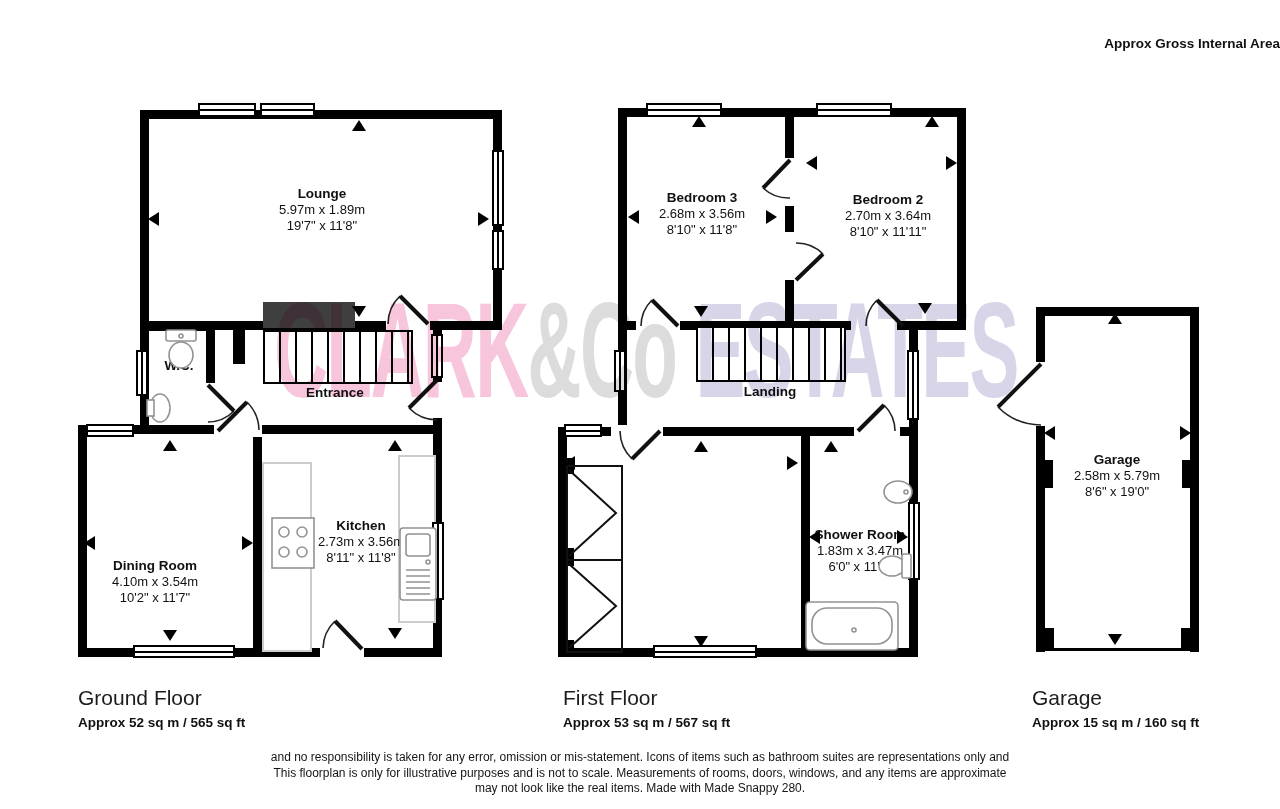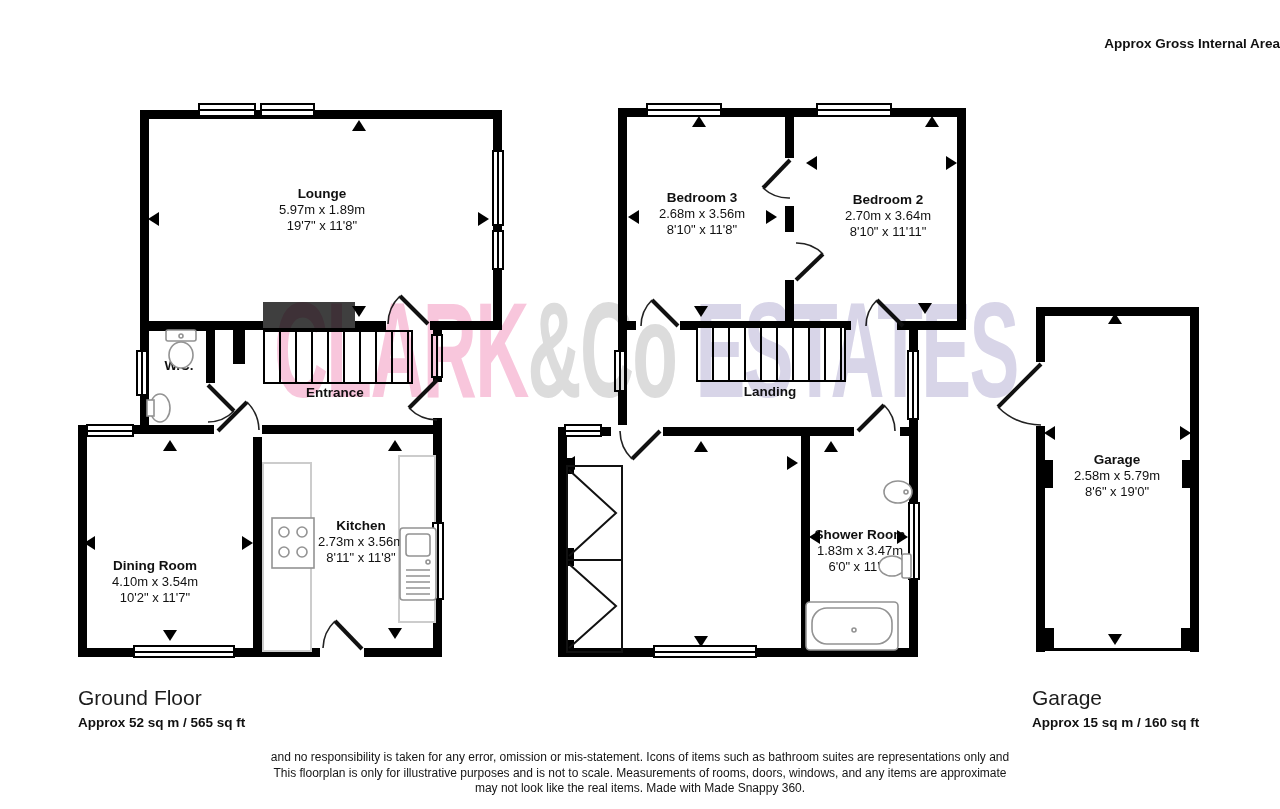--- a/index.html
+++ b/index.html
@@ -282,26 +282,30 @@
       <rect class="fix" x="806" y="602" width="92" height="48" rx="4"></rect>
       <rect class="fix" x="812" y="608" width="80" height="36" rx="15"></rect>
       <circle class="fix" cx="854" cy="630" r="2"></circle>
     </g>
   </svg>
 
   <div class="caption" style="left:78px;top:686px;">
     <div class="cl">Ground Floor</div>
     <div class="ca">Approx 52 sq m / 565 sq ft</div>
   </div>
+  <div class="caption" style="left:563px;top:686px;">
+    <div class="cl">First Floor</div>
+    <div class="ca">Approx 53 sq m / 567 sq ft</div>
+  </div>
   <div class="caption" style="left:1032px;top:686px;">
     <div class="cl">Garage</div>
     <div class="ca">Approx 15 sq m / 160 sq ft</div>
   </div>
 
   <div class="footer">
     <div>and no responsibility is taken for any error, omission or mis-statement. Icons of items such as bathroom suites are representations only and</div>
     <div>This floorplan is only for illustrative purposes and is not to scale. Measurements of rooms, doors, windows, and any items are approximate</div>
-    <div>may not look like the real items. Made with Made Snappy 360.</div>
+    <div>may not look like the real items. Made with Made Snappy 280.</div>
   </div>
 
   <div class="watermark"><span id="wm1" style="color: rgb(248, 198, 220);">CLARK</span><span id="wm2" style="color: rgb(220, 220, 220);">&amp;Co</span><span id="wm3" style="color: rgb(216, 213, 232);"> ESTATES</span></div>
 
 </div>
 
 </body></html>

